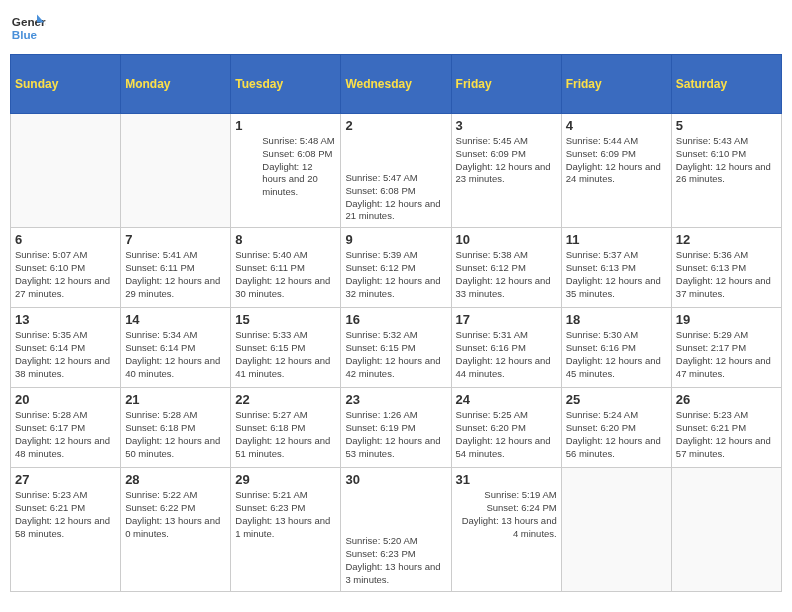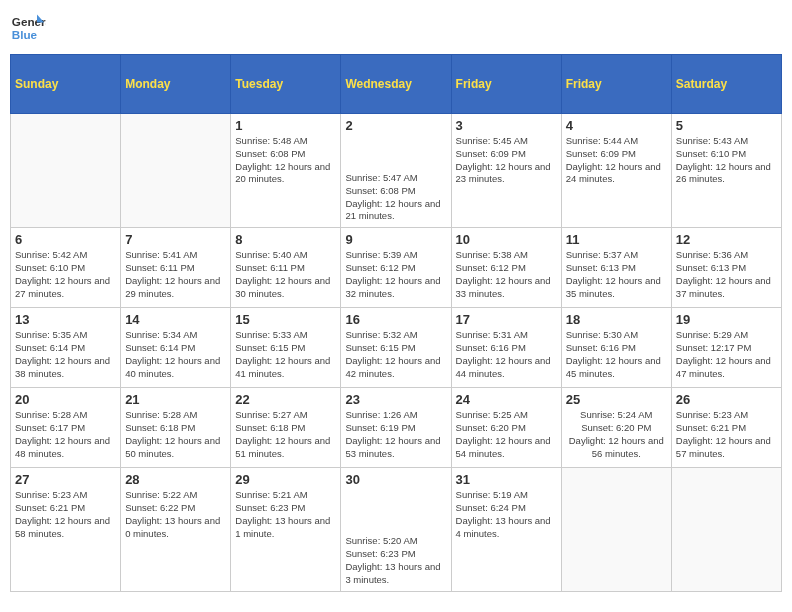--- a/index.html
+++ b/index.html
@@ -109,21 +109,21 @@
         <th>Friday</th>
         <th>Saturday</th>
       </tr>
   </thead>
   <tbody id="calendar-body">
   <tr class="week-row">
         <td class="empty"></td>
         <td class="empty"></td>
         <td>
           <span class="day-num">1</span>
-          <div class="day-info" style="white-space: pre-line;">Sunrise: 5:48 AM
+          <div class="day-info" style="white-space: pre-line; margin-left: 27px;">Sunrise: 5:48 AM
 Sunset: 6:08 PM
 Daylight: 12 hours and 20 minutes.</div>
         </td>
         <td>
           <span class="day-num">2</span>
           <div class="day-info" style="white-space: pre-line; margin-top: 39px;">Sunrise: 5:47 AM
 Sunset: 6:08 PM
 Daylight: 12 hours and 21 minutes.</div>
         </td>
         <td>
@@ -141,21 +141,21 @@
         <td>
           <span class="day-num">5</span>
           <div class="day-info" style="white-space: pre-line;">Sunrise: 5:43 AM
 Sunset: 6:10 PM
 Daylight: 12 hours and 26 minutes.</div>
         </td>
       </tr>
       <tr class="week-row">
         <td>
           <span class="day-num">6</span>
-          <div class="day-info" style="white-space: pre-line;">Sunrise: 5:42 AM
+          <div class="day-info" style="white-space: pre-line;">Sunrise: 5:07 AM
 Sunset: 6:10 PM
 Daylight: 12 hours and 27 minutes.</div>
         </td>
         <td>
           <span class="day-num">7</span>
           <div class="day-info" style="white-space: pre-line;">Sunrise: 5:41 AM
 Sunset: 6:11 PM
 Daylight: 12 hours and 29 minutes.</div>
         </td>
         <td>
@@ -222,21 +222,21 @@
         </td>
         <td>
           <span class="day-num">18</span>
           <div class="day-info" style="white-space: pre-line;">Sunrise: 5:30 AM
 Sunset: 6:16 PM
 Daylight: 12 hours and 45 minutes.</div>
         </td>
         <td>
           <span class="day-num">19</span>
           <div class="day-info" style="white-space: pre-line;">Sunrise: 5:29 AM
-Sunset: 12:17 PM
+Sunset: 2:17 PM
 Daylight: 12 hours and 47 minutes.</div>
         </td>
       </tr>
       <tr class="week-row">
         <td>
           <span class="day-num">20</span>
           <div class="day-info" style="white-space: pre-line;">Sunrise: 5:28 AM
 Sunset: 6:17 PM
 Daylight: 12 hours and 48 minutes.</div>
         </td>
@@ -259,21 +259,21 @@
 Daylight: 12 hours and 53 minutes.</div>
         </td>
         <td>
           <span class="day-num">24</span>
           <div class="day-info" style="white-space: pre-line;">Sunrise: 5:25 AM
 Sunset: 6:20 PM
 Daylight: 12 hours and 54 minutes.</div>
         </td>
         <td>
           <span class="day-num">25</span>
-          <div class="day-info" style="white-space: pre-line; text-align: center;">Sunrise: 5:24 AM
+          <div class="day-info" style="white-space: pre-line;">Sunrise: 5:24 AM
 Sunset: 6:20 PM
 Daylight: 12 hours and 56 minutes.</div>
         </td>
         <td>
           <span class="day-num">26</span>
           <div class="day-info" style="white-space: pre-line;">Sunrise: 5:23 AM
 Sunset: 6:21 PM
 Daylight: 12 hours and 57 minutes.</div>
         </td>
       </tr>
@@ -297,21 +297,21 @@
 Daylight: 13 hours and 1 minute.</div>
         </td>
         <td>
           <span class="day-num">30</span>
           <div class="day-info" style="white-space: pre-line; margin-top: 48px;">Sunrise: 5:20 AM
 Sunset: 6:23 PM
 Daylight: 13 hours and 3 minutes.</div>
         </td>
         <td>
           <span class="day-num">31</span>
-          <div class="day-info" style="white-space: pre-line;">Sunrise: 5:19 AM
+          <div class="day-info" style="white-space: pre-line; text-align: right;">Sunrise: 5:19 AM
 Sunset: 6:24 PM
 Daylight: 13 hours and 4 minutes.</div>
         </td>
         <td class="empty"></td>
         <td class="empty"></td>
       </tr>
     </tbody>
 </table>
 
 </body></html>

